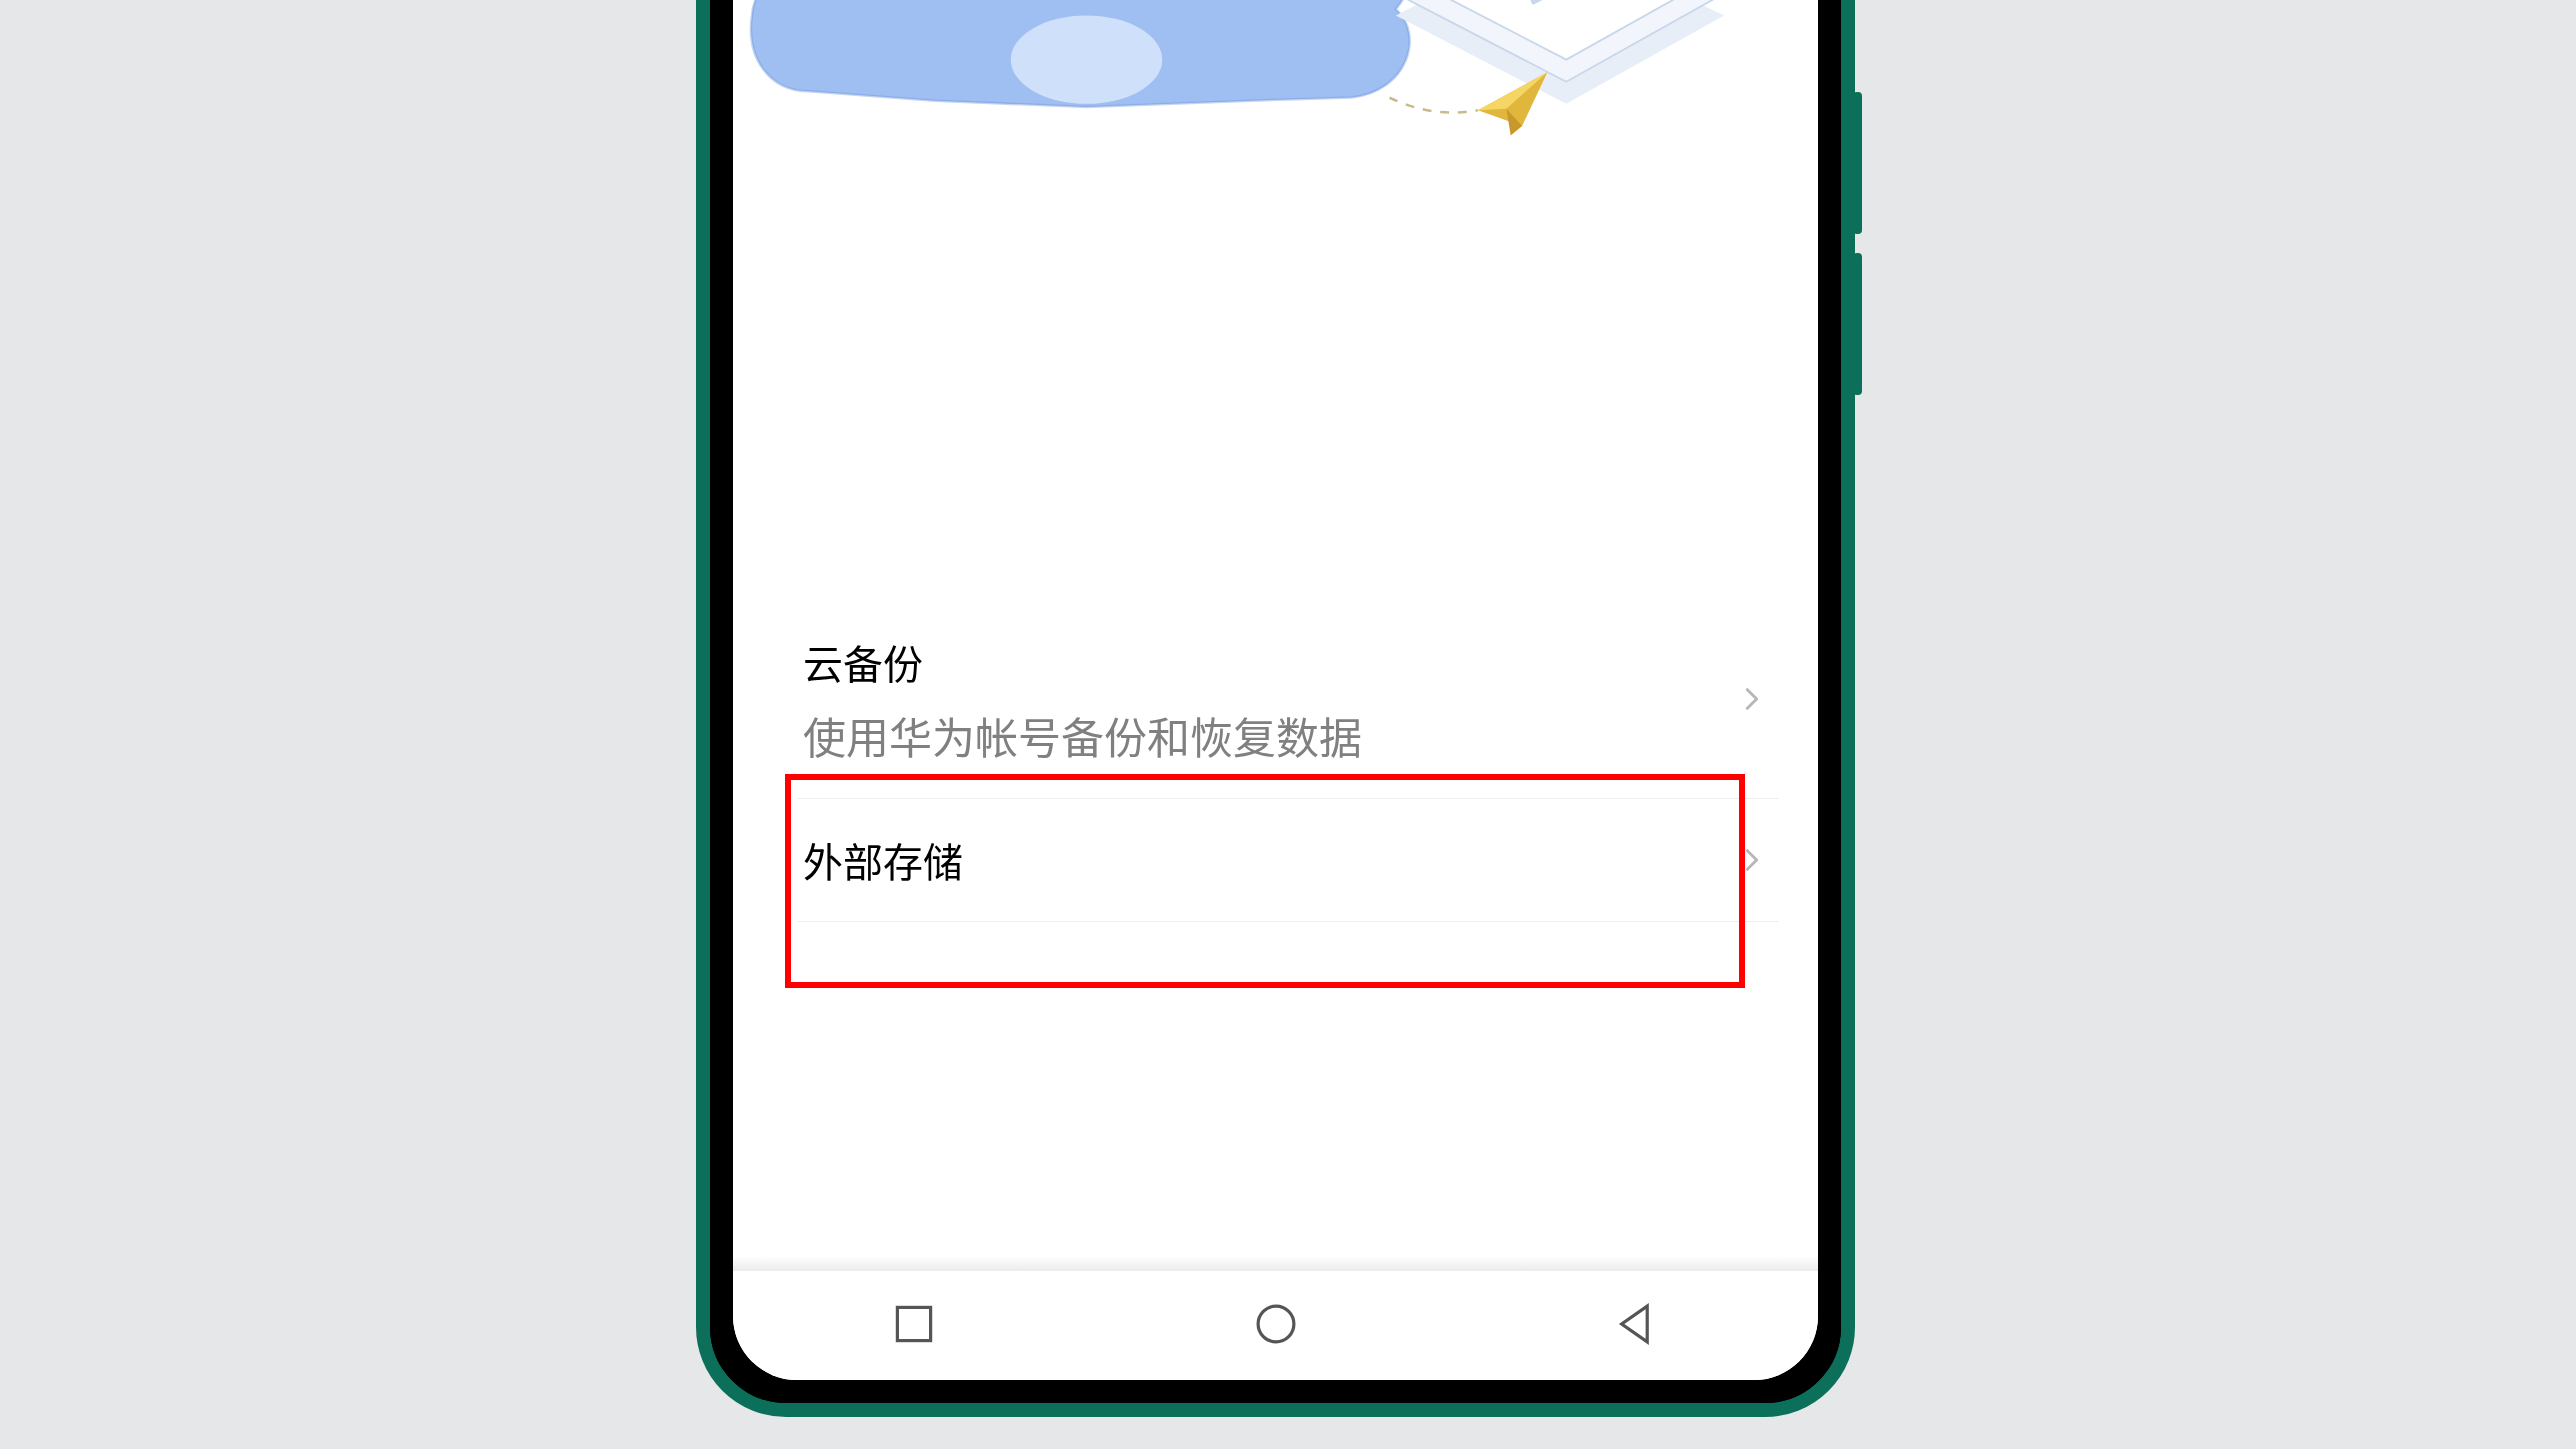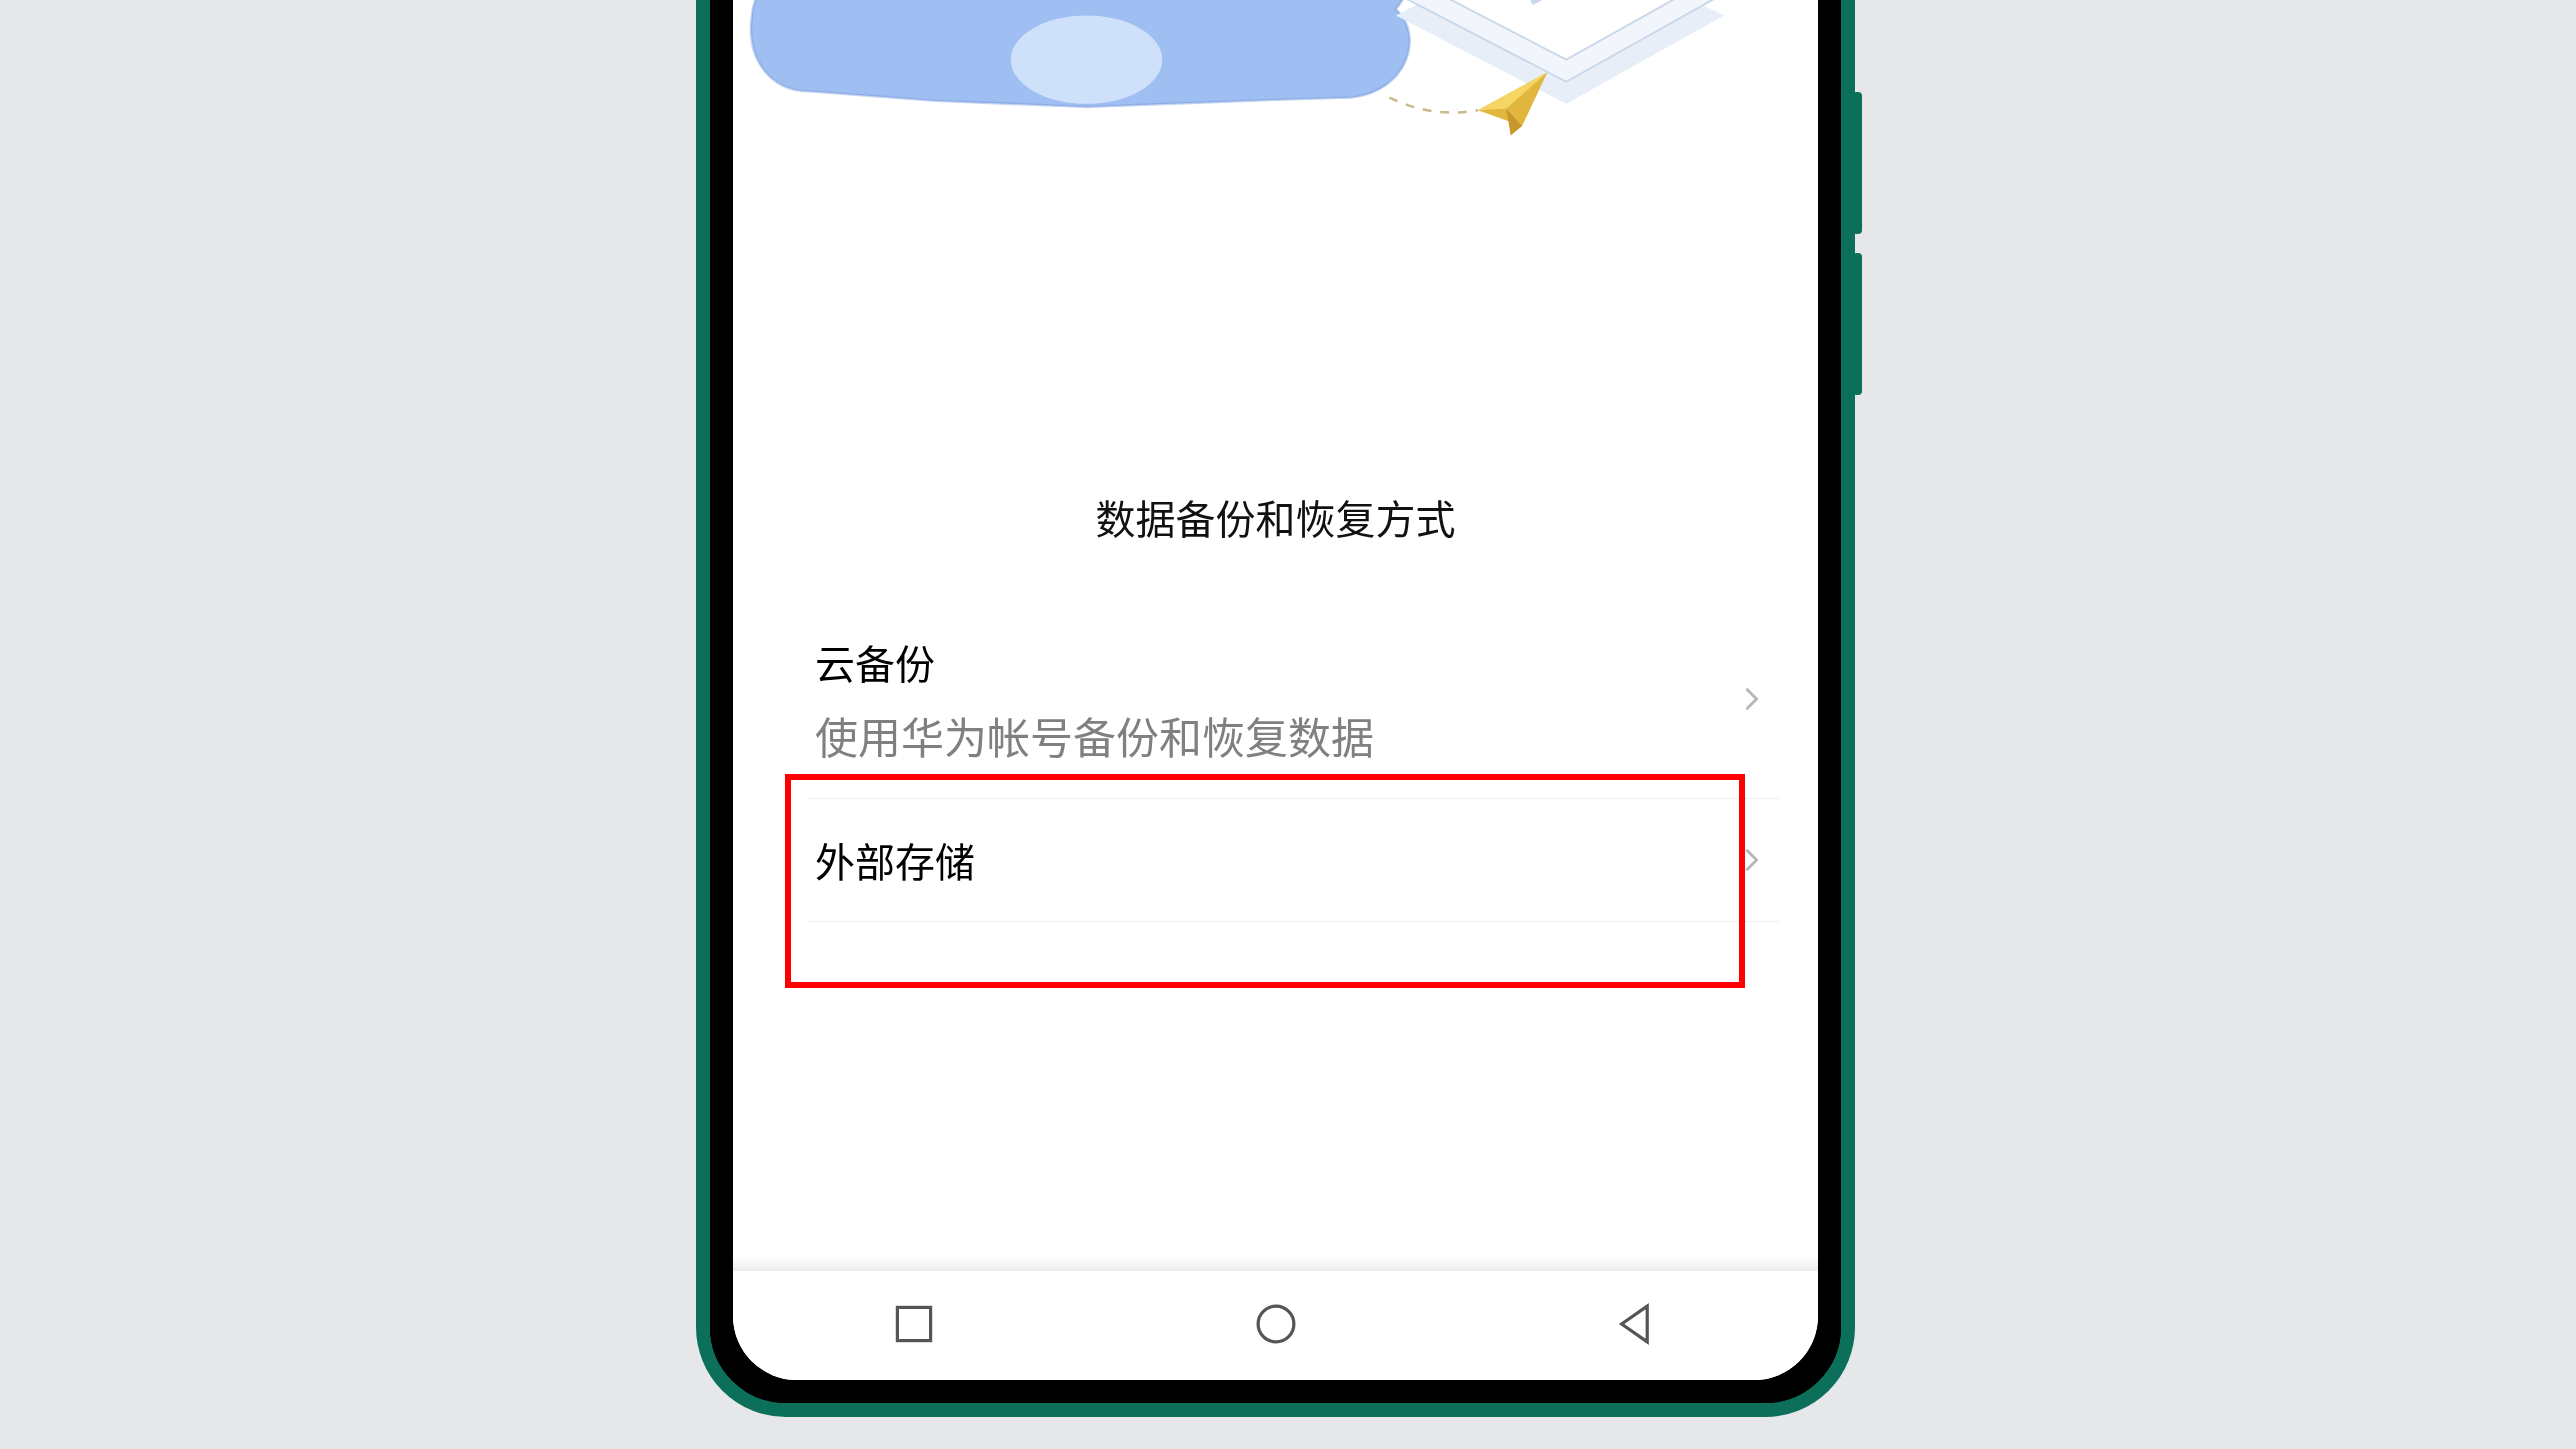--- a/index.html
+++ b/index.html
@@ -68,21 +68,21 @@
     width:100%;
     text-align:center;
     font-size:40px;
     font-weight:400;
     color:#111;
   }
 
   
   .list{
     position:absolute;
-    left:76px;
+    left:64px;
     right:39px;
     top:950px;
   }
   .row{
     position:relative;
     padding:32px 6.4px 32px 6.4px;
     border-bottom:1.3px solid #eee;
   }
   .row .title{
     font-size:40px;
@@ -172,21 +172,20 @@
 
           <g>
             <path d="M1040 700 C1080 720 1130 730 1180 720" fill="none" stroke="#c9b98e" stroke-width="4" stroke-dasharray="14 14"></path>
             <polygon points="1180,720 1290,660 1250,745" fill="#e0b63d"></polygon>
             <polygon points="1180,720 1290,660 1225,718" fill="#f5d563"></polygon>
             <polygon points="1225,718 1250,745 1232,760" fill="#c8982c"></polygon>
           </g>
         </svg>
       </div>
 
-      <div class="section-title">数据备份和恢复方式</div>
 
       <div class="list">
 
         <div class="row">
           <div class="title">云备份</div>
           <div class="desc">使用华为帐号备份和恢复数据</div>
           <span class="chev">
             <svg viewBox="0 0 24 24">
                 <polyline points="8,4 16,12 8,20" fill="none" stroke="#b7b7b7" stroke-width="2.5" stroke-linecap="round" stroke-linejoin="round"></polyline>
               </svg>

